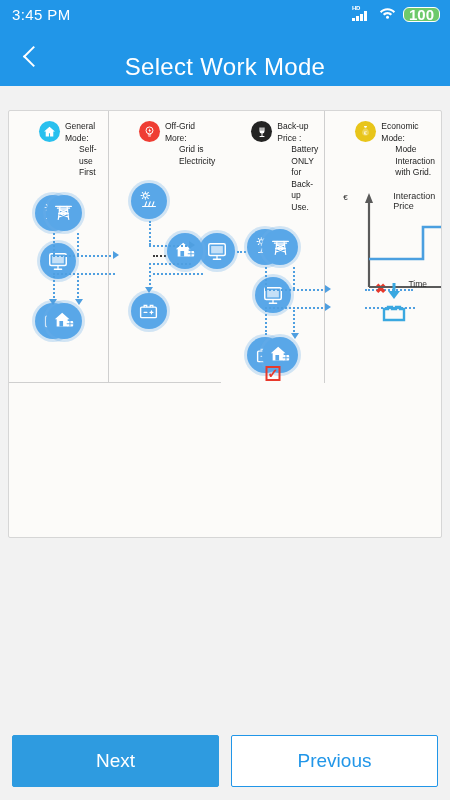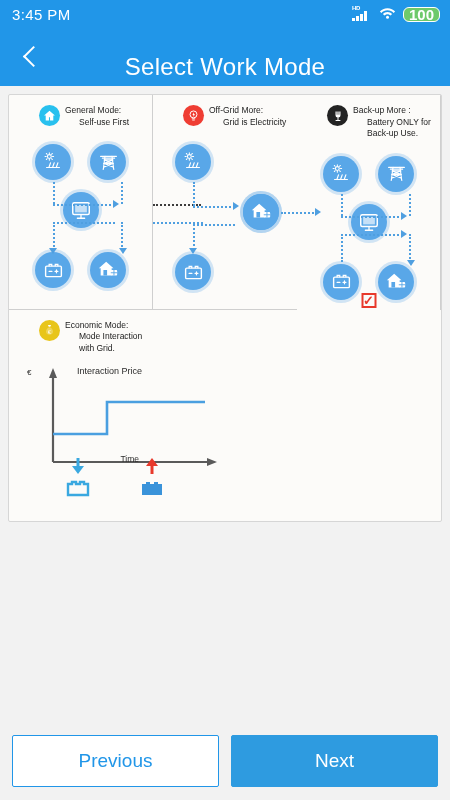--- a/index.html
+++ b/index.html
@@ -48,23 +48,23 @@
     transform: rotate(45deg);
   }
   .appbar-title {
     width: 100%; text-align: center; font-size: 24px; font-weight: 400;
     letter-spacing: .3px;
     margin-top: 20px;
   }
 
   
   .modes-wrap {
-    margin: 8px 8px 0 8px; background: #fcfbf9;
+    margin: 24px 8px 0 8px; background: #fcfbf9;
     border: 1px solid #d6d6d6; border-radius: 2px;
-    display: grid; grid-template-columns: 1fr 1fr 1fr; grid-template-rows: 1fr 1fr;
+    display: grid; grid-template-columns: 1fr 1fr 1fr 1fr; grid-template-rows: 1fr 1fr;
     height: 428px; overflow: hidden;
   }
   .mode-card { position: relative; padding: 10px 6px 4px 6px; cursor: pointer; }
   .mode-card.rb { border-right: 1px solid #cfcfcf; }
   .mode-card.bb { border-bottom: 1px solid #cfcfcf; }
 
   .mode-head { display: flex; align-items: flex-start; gap: 5px; padding-left: 24px; }
   .mode-badge {
     width: 21px; height: 21px; border-radius: 50%; flex: 0 0 21px;
     display: flex; align-items: center; justify-content: center; position: relative;
@@ -291,21 +291,21 @@
 
     <div class="mode-card rb">
       <div class="mode-head">
         <span class="mode-badge" style="background:#232323">
           <svg width="12" height="12" viewBox="0 0 24 24">
               <path d="M7 3v7a5 5 0 0 0 10 0V3h-2.4v6.6h-1.3V3h-2.6v6.6H9.4V3z" fill="#fff"></path>
               <path d="M12 15v5M8 21h8" stroke="#fff" stroke-width="2" stroke-linecap="round"></path>
             </svg>
         </span>
         <span class="mode-title">
-          <span>Back-up More :</span>
+          <span>Back-up Price :</span>
           <span class="l2">Battery ONLY for Back-up Use.</span>
         </span>
       </div>
       <div class="diagram">
         <div class="node" style="left:20px; top:10px;">
           <svg width="22" height="22" viewBox="0 0 24 24">
               <circle cx="8" cy="6" r="2.1" fill="none" stroke="#fff" stroke-width="1.2"></circle>
               <g stroke="#fff" stroke-width="1.1" stroke-linecap="round">
                 <path d="M8 2v1.3M8 8.7V10M4.6 6H3.3M12.7 6h-1.3M5.6 3.6l-.9-.9M11.3 9.3l-.9-.9M10.4 3.6l.9-.9M4.7 9.3l.9-.9"></path>
               </g>
@@ -411,17 +411,17 @@
           <g>
               <path d="M7 28v11h20V28h-4v-2h-4v2h-4v-2H11v2z" fill="#3a93da"></path>
             </g>
         </svg>
       </div>
     </div>
 
   </div>
 
   <div class="footer">
+    <div class="btn btn-next">Next</div>
     <div class="btn btn-prev">Previous</div>
-    <div class="btn btn-next">Next</div>
   </div>
 
 </div>
 
 </body></html>

